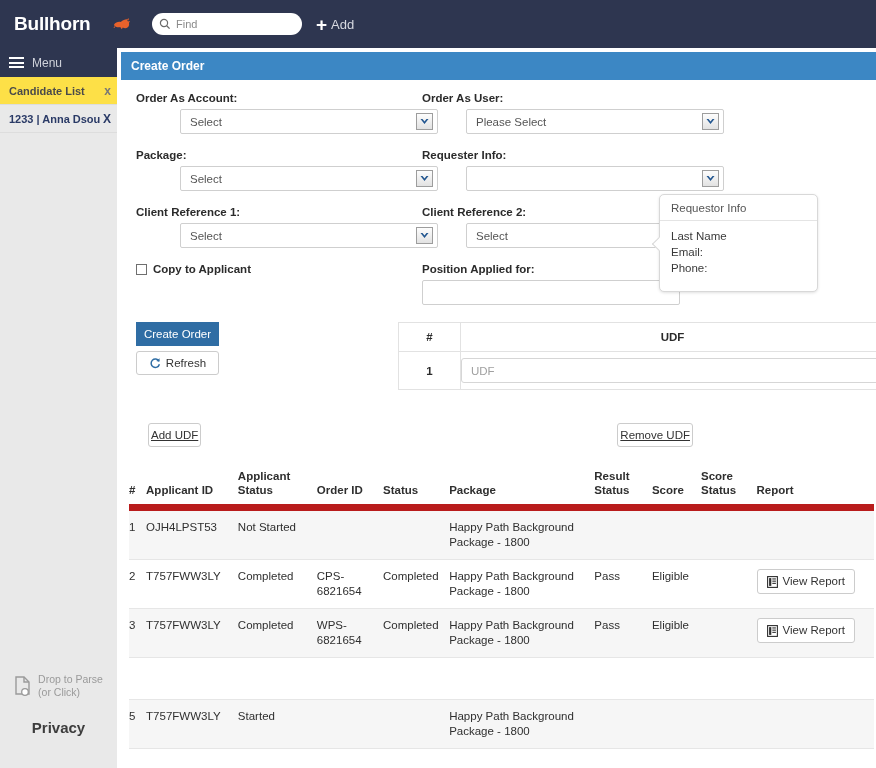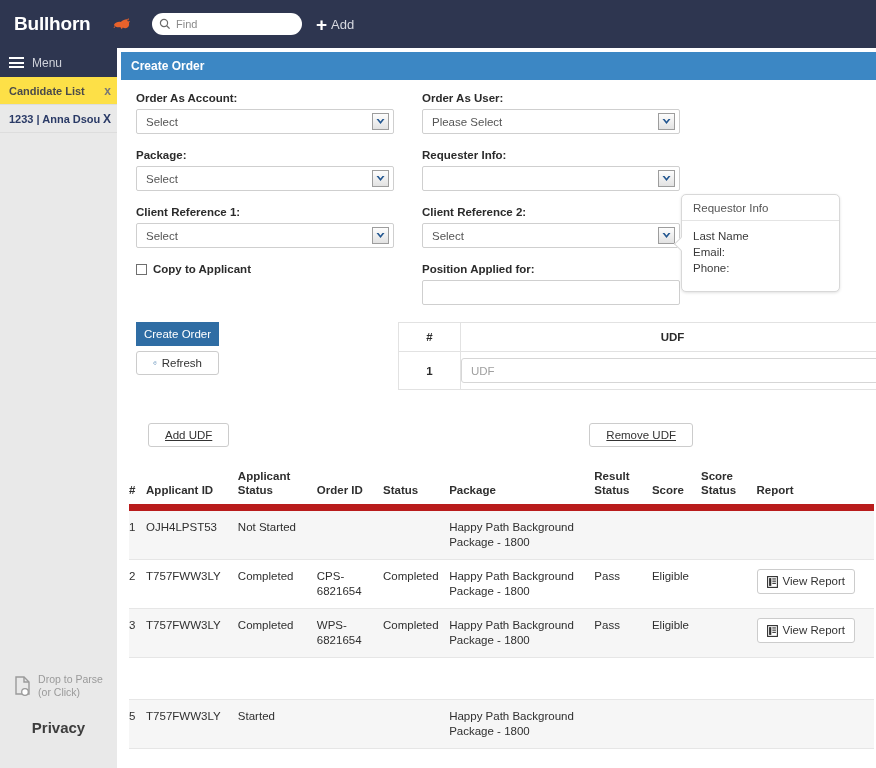--- a/index.html
+++ b/index.html
@@ -126,20 +126,21 @@
   }
 
   .sel {
     position: relative;
     width: 258px; height: 25px;
     border: 1px solid #cfcfcf;
     background: #ffffff;
     border-radius: 2px;
     display: flex; align-items: center;
     cursor: pointer;
+    margin-left: 44px;
   }
   .sel .sel-val {
     font-size: 11.5px; color: #555555; padding-left: 9px;
     flex: 1; overflow: hidden; white-space: nowrap;
   }
   .sel .sel-btn {
     width: 17px; height: 17px; margin-right: 4px;
     border: 1px solid #9d9d9d;
     background: linear-gradient(#fdfdfd, #e2e2e2);
     display: flex; align-items: center; justify-content: center;
@@ -153,21 +154,21 @@
   .chk-label { font-size: 11.5px; font-weight: bold; color: #2b2b2b; }
 
   .txt-input {
     width: 258px; height: 25px;
     border: 1px solid #cfcfcf; border-radius: 2px;
     background: #ffffff;
   }
 
   
   .popup {
-    position: absolute; left: 681px; top: 194px;
+    position: absolute; left: 659px; top: 194px;
     width: 159px; height: 98px;
     background: #ffffff;
     border: 1px solid #d8d8d8;
     border-radius: 5px;
     box-shadow: 0 1px 3px rgba(0,0,0,0.12);
   }
   .popup-head {
     height: 26px; display: flex; align-items: center;
     padding-left: 11px; font-size: 11.5px; color: #555555;
     border-bottom: 1px solid #e4e4e4;
@@ -192,21 +193,21 @@
     font-size: 11.5px; border: 1px solid #2f6da4;
     display: flex; align-items: center; justify-content: center;
     cursor: pointer;
   }
   .btn-white {
     height: 24px;
     background: #ffffff; color: #333333;
     font-size: 11.5px; border: 1px solid #cccccc;
     border-radius: 3px;
     display: flex; align-items: center; justify-content: center;
-    cursor: pointer; padding: 0 16px;
+    cursor: pointer; padding: 0 2px;
   }
   .btn-white .b-ico { margin-right: 5px; display:block; }
 
   .udf-table {
     position: absolute; left: 262px; top: 0;
     width: 487px;
     border: 1px solid #dedede;
     border-collapse: collapse;
   }
   .udf-table td, .udf-table th {

